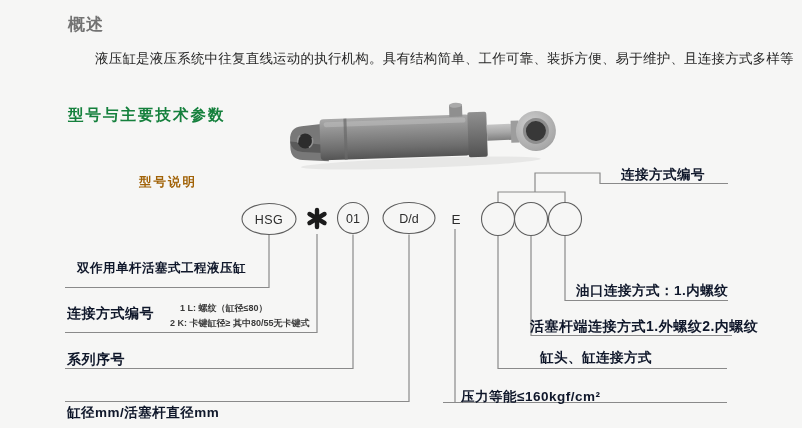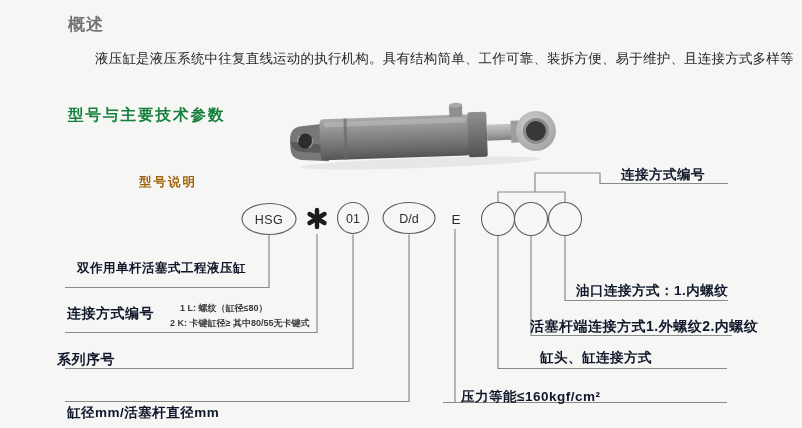--- a/index.html
+++ b/index.html
@@ -123,21 +123,21 @@
 </svg>
 
 <div class="abs co" style="left:621px; top:166px;">连接方式编号</div>
 
 <div class="abs co" style="left:77px; top:260px; font-size:12.5px;">双作用单杆活塞式工程液压缸</div>
 
 <div class="abs co co-lg" style="left:67px; top:305px;">连接方式编号</div>
 <div class="abs co-sm" style="left:180px; top:302px;">1 L: 螺纹（缸径≤80）</div>
 <div class="abs co-sm" style="left:170px; top:317px;">2 K: 卡键缸径≥ 其中80/55无卡键式</div>
 
-<div class="abs co co-lg" style="left:57px; top:351px;">系列序号</div>
+<div class="abs co co-lg" style="left:67px; top:351px;">系列序号</div>
 
 <div class="abs co" style="left:67px; top:404px;">缸径mm/活塞杆直径mm</div>
 
 <div class="abs co" style="left:461px; top:388px;">压力等能≤160kgf/cm²</div>
 
 <div class="abs co" style="left:540px; top:349px;">缸头、缸连接方式</div>
 
 <div class="abs co" style="left:530px; top:318px; font-size:14px;">活塞杆端连接方式1.外螺纹2.内螺纹</div>
 
 <div class="abs co" style="left:576px; top:282px;">油口连接方式：1.内螺纹</div>

